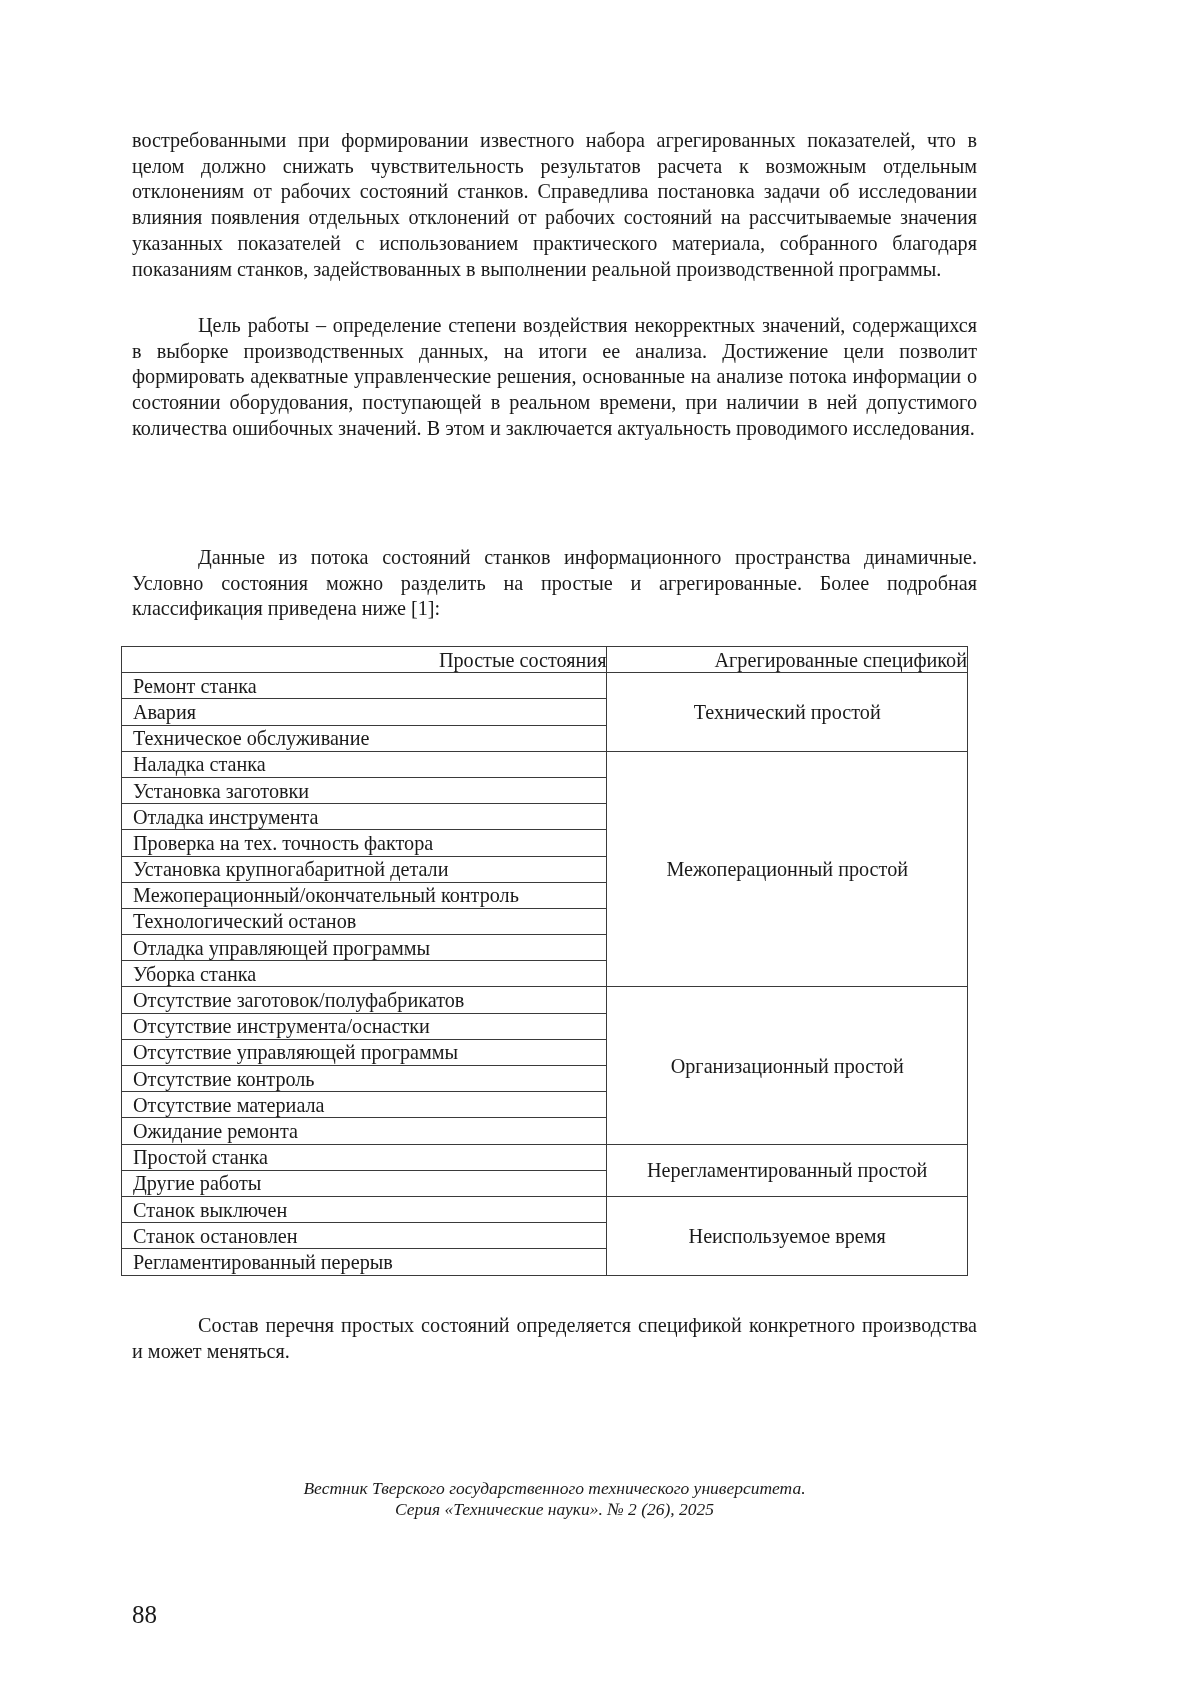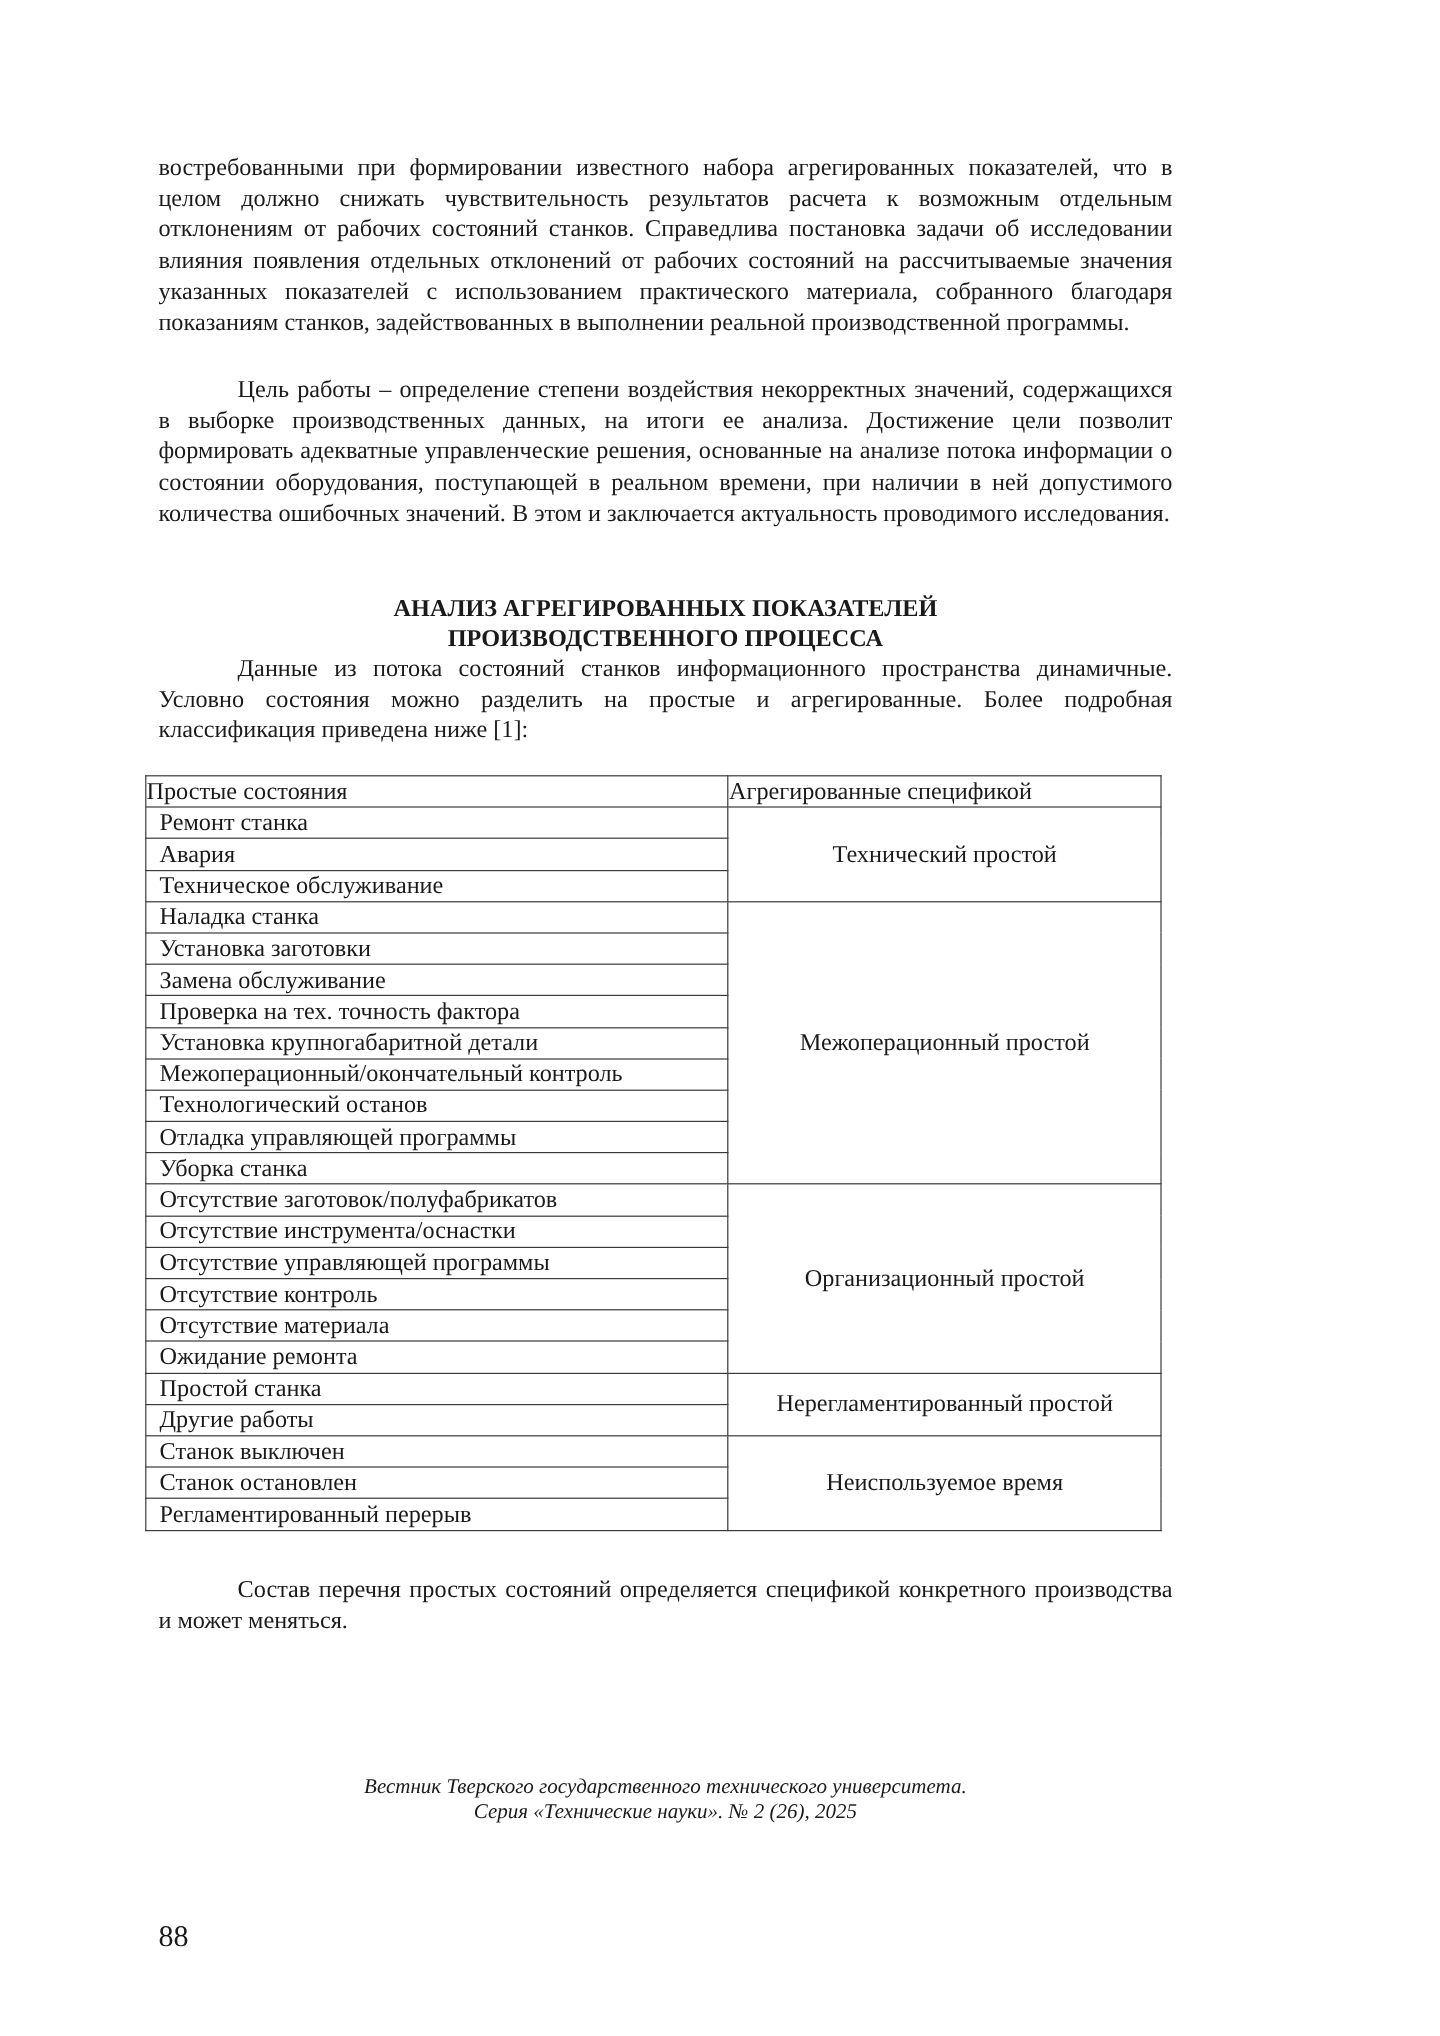--- a/index.html
+++ b/index.html
@@ -9,41 +9,37 @@
   .para { position: absolute; left: 132px; width: 845px; font-size: 20.2px; line-height: 25.7px;
           text-align: justify; margin: 0; }
   .para .indent { display: inline-block; width: 66px; }
   .heading { position: absolute; left: 132px; width: 845px; top: 495px; text-align: center;
              font-weight: bold; font-size: 20.2px; line-height: 25px; margin: 0; }
   .heading div { display: block; }
   table.classification { position: absolute; left: 121px; top: 646px; width: 847px;
              border-collapse: collapse; font-size: 20.2px; }
   table.classification th, table.classification td { border: 1.5px solid #3a3a3a; padding: 0 0 0 11px;
              height: 25.2px; line-height: 24px; font-weight: normal; text-align: left; white-space: nowrap; }
-  table.classification th { text-align: left; padding: 0; }
+  table.classification th { text-align: right; padding: 0; }
   table.classification td.agg { text-align: center; padding: 0; vertical-align: middle; }
   col.c1 { width: 486px; }
   col.c2 { width: 361px; }
   .footer-journal { position: absolute; left: 132px; width: 845px; top: 1478px; text-align: center;
              font-style: italic; font-size: 17.5px; line-height: 21px; }
   .page-number { position: absolute; left: 132px; top: 1601px; font-size: 25px; }
 </style>
 </head>
 <body>
 
 <div class="page">
 
   <p class="para" style="top:128px;">востребованными при формировании известного набора агрегированных показателей, что в целом должно снижать чувствительность результатов расчета к возможным отдельным отклонениям от рабочих состояний станков. Справедлива постановка задачи об исследовании влияния появления отдельных отклонений от рабочих состояний на рассчитываемые значения указанных показателей с использованием практического материала, собранного благодаря показаниям станков, задействованных в выполнении реальной производственной программы.</p>
 
   <p class="para" style="top:313px;"><span class="indent"></span><span>Цель работы – определение степени воздействия некорректных значений, содержащихся в выборке производственных данных, на итоги ее анализа. Достижение цели позволит формировать адекватные управленческие решения, основанные на анализе потока информации о состоянии оборудования, поступающей в реальном времени, при наличии в ней допустимого количества ошибочных значений. В этом и заключается актуальность проводимого исследования.</span></p>
 
-  <div class="heading">
-    <div>АНАЛИЗ АГРЕГИРОВАННЫХ ПОКАЗАТЕЛЕЙ</div>
-    <div>ПРОИЗВОДСТВЕННОГО ПРОЦЕССА</div>
-  </div>
 
   <p class="para" style="top:545px;"><span class="indent"></span><span>Данные из потока состояний станков информационного пространства динамичные. Условно состояния можно разделить на простые и агрегированные. Более подробная классификация приведена ниже [1]:</span></p>
 
   <table class="classification">
     <colgroup>
         <col class="c1">
         <col class="c2">
       </colgroup>
     <thead>
       <tr>
@@ -65,21 +61,21 @@
         </tr>
 
       <tr>
         <td>Наладка станка</td>
         <td class="agg" rowspan="9">Межоперационный простой</td>
       </tr>
       <tr>
           <td>Установка заготовки</td>
         </tr>
       <tr>
-          <td>Замена обслуживание</td>
+          <td>Отладка инструмента</td>
         </tr>
       <tr>
           <td>Проверка на тех. точность фактора</td>
         </tr>
       <tr>
           <td>Установка крупногабаритной детали</td>
         </tr>
       <tr>
           <td>Межоперационный/окончательный контроль</td>
         </tr>

